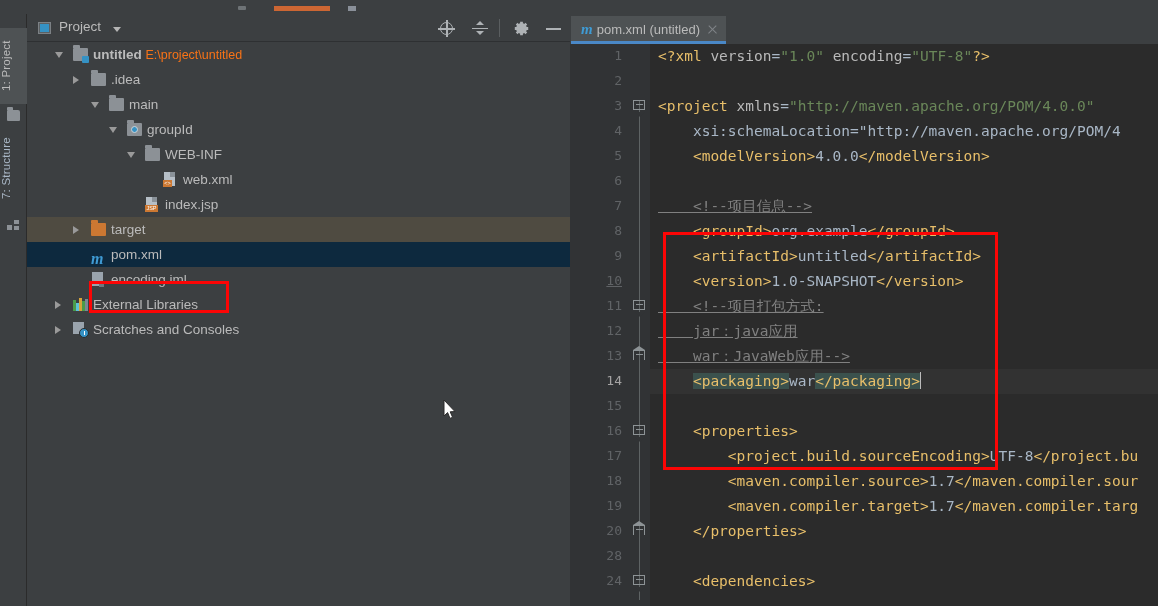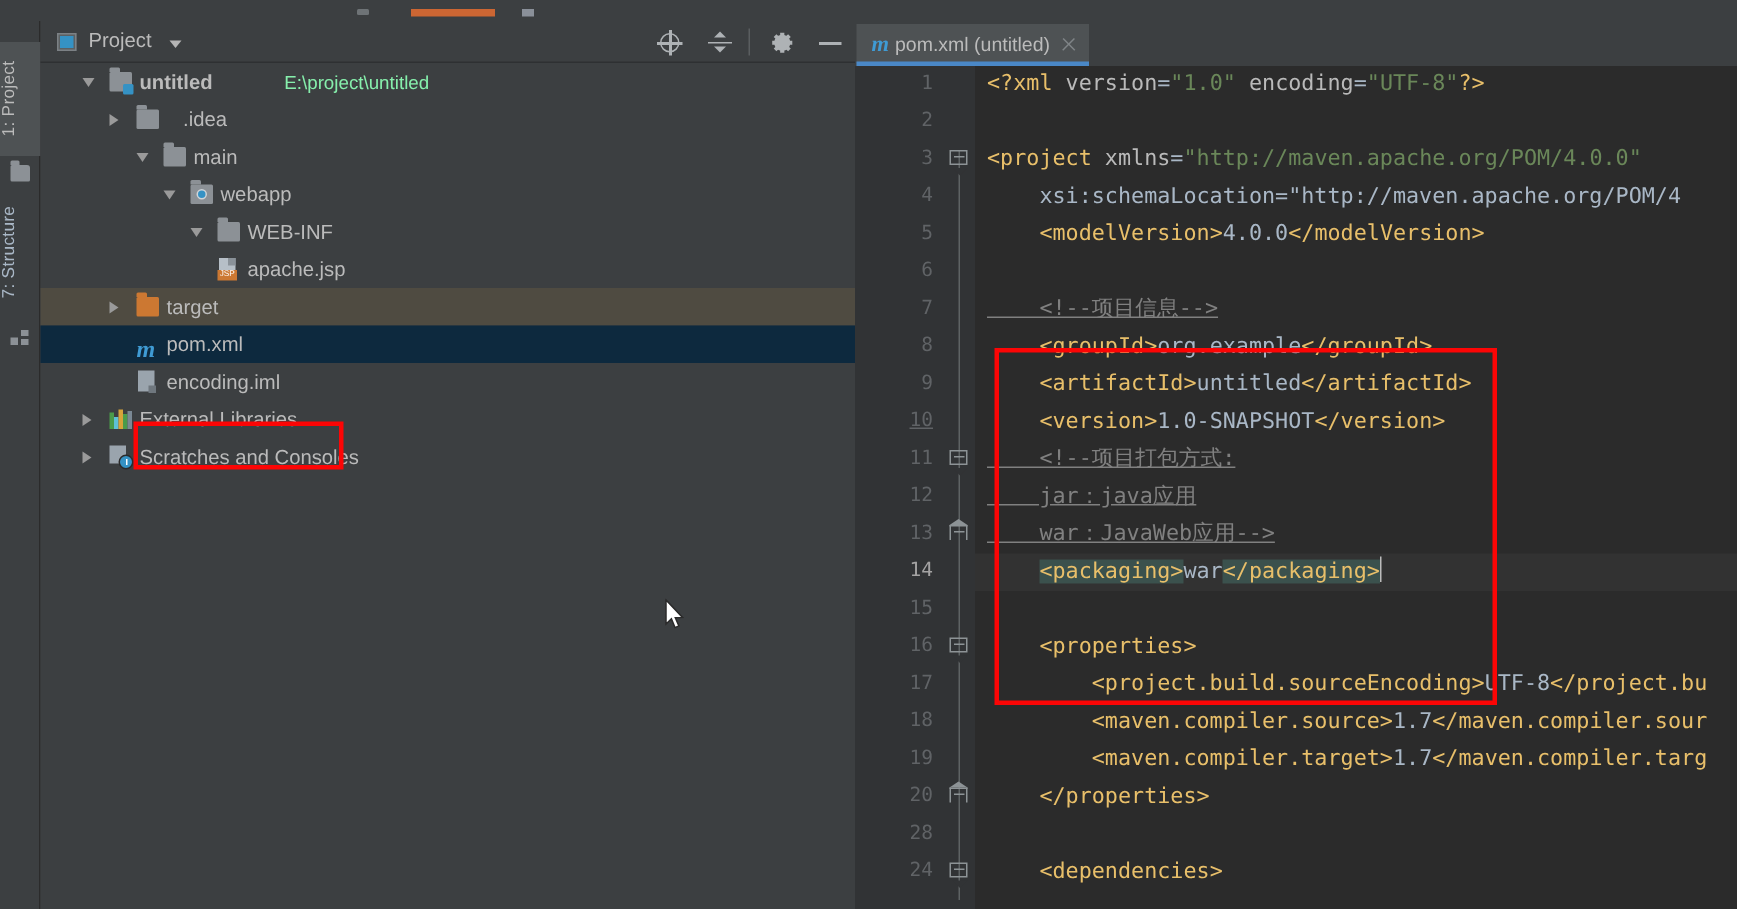--- a/index.html
+++ b/index.html
@@ -66,21 +66,21 @@
   
   .tree { position: absolute; left: 0; top: 28px; width: 543px; height: 564px; }
   .trow { position: relative; height: 25px; line-height: 25px; white-space: nowrap; cursor: default; font-size: 13.5px; color: #bbbbbb; }
   .trow.excluded { background: #4f4b41; }
   .trow.selected { background: #0d293e; }
   .tarrow { position: absolute; top: 9px; width: 0; height: 0; }
   .tarrow.closed { border-top: 4.5px solid transparent; border-bottom: 4.5px solid transparent; border-left: 6px solid #9a9a9a; }
   .tarrow.open { border-left: 4.5px solid transparent; border-right: 4.5px solid transparent; border-top: 6px solid #9a9a9a; top: 10px; }
   .ticon { position: absolute; top: 6px; width: 15px; height: 13px; }
   .tlabel { position: absolute; top: 0; }
-  .tpath { color: #86efac; font-size: 12.5px; margin-left: 44px; }
+  .tpath { color: #f97316; font-size: 12.5px; }
   .bold { font-weight: bold; color: #bbbbbb; }
 
   .ic-folder { background: #8c9196; border-radius: 1px; }
   .ic-folder::before { content:""; position:absolute; left:0; top:-3px; width:7px; height:3px; background:#8c9196; border-radius:1px 1px 0 0; }
   .ic-folder-org { background: #cc7832; border-radius: 1px; }
   .ic-folder-org::before { content:""; position:absolute; left:0; top:-3px; width:7px; height:3px; background:#cc7832; border-radius:1px 1px 0 0; }
   .badge-blue { position:absolute; right:-1px; bottom:-2px; width:7px; height:7px; background:#3592c4; border-radius:1px; }
   .badge-blue-dot { position:absolute; left:4px; top:3px; width:7px; height:7px; background:#3592c4; border-radius:50%; border:1.5px solid #cfd4d8; }
 
   .ic-file { position:absolute; top:5px; width:13px; height:15px; }
@@ -200,54 +200,64 @@
               <span class="badge-blue"></span>
             </span>
           </span>
           <span class="tlabel" style="left:66px"><span class="bold">untitled</span> <span class="tpath">E:\project\untitled</span></span>
         </div>
         <div class="trow">
           <span class="tarrow closed" style="left:46px"></span>
           <span style="position:absolute;left:64px;top:0">
             <span class="ticon ic-folder"></span>
           </span>
-          <span class="tlabel" style="left:95px"><span class="">.idea</span></span>
+          <span class="tlabel" style="left:84px"><span class="">.idea</span></span>
         </div>
         <div class="trow">
           <span class="tarrow open" style="left:64px"></span>
           <span style="position:absolute;left:82px;top:0">
             <span class="ticon ic-folder"></span>
           </span>
           <span class="tlabel" style="left:102px"><span class="">main</span></span>
         </div>
         <div class="trow">
           <span class="tarrow open" style="left:82px"></span>
           <span style="position:absolute;left:100px;top:0">
             <span class="ticon ic-folder">
               <span class="badge-blue-dot"></span>
             </span>
           </span>
-          <span class="tlabel" style="left:120px"><span class="">webapp</span></span>
+          <span class="tlabel" style="left:120px"><span class="">groupId</span></span>
         </div>
         <div class="trow">
           <span class="tarrow open" style="left:100px"></span>
           <span style="position:absolute;left:118px;top:0">
             <span class="ticon ic-folder"></span>
           </span>
           <span class="tlabel" style="left:138px"><span class="">WEB-INF</span></span>
+        </div>
+        <div class="trow">
+          <span style="position:absolute;left:136px;top:0">
+            <span class="ic-file">
+              <span class="file-sheet"></span>
+              <span class="file-fold"></span>
+              <span class="file-tag" style="width:9px">&lt;&gt;</span>
+            </span>
+          </span>
+          <span class="tlabel" style="left:156px"><span class="">web.xml</span></span>
         </div>
         <div class="trow">
           <span style="position:absolute;left:118px;top:0">
             <span class="ic-file">
               <span class="file-sheet"></span>
               <span class="file-fold"></span>
               <span class="file-tag" style="width:13px">JSP</span>
             </span>
           </span>
-          <span class="tlabel" style="left:138px"><span class="">apache.jsp</span></span>
+          <span class="tlabel" style="left:138px"><span class="">index.jsp</span></span>
         </div>
         <div class="trow excluded">
           <span class="tarrow closed" style="left:46px"></span>
           <span style="position:absolute;left:64px;top:0">
             <span class="ticon ic-folder-org"></span>
           </span>
           <span class="tlabel" style="left:84px"><span class="">target</span></span>
         </div>
         <div class="trow selected">
           <span style="position:absolute;left:64px;top:0">

